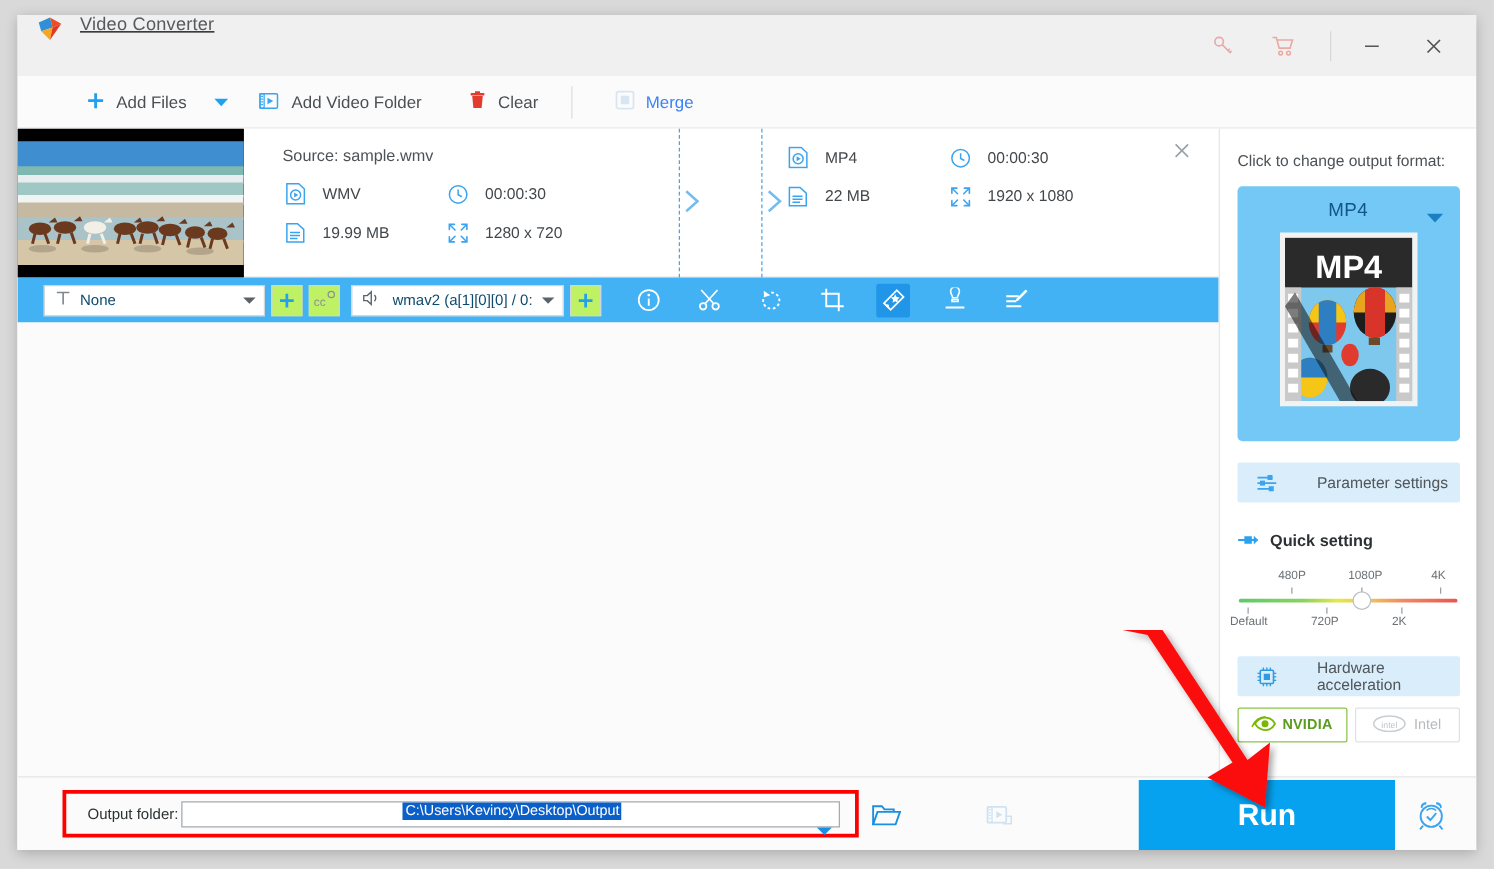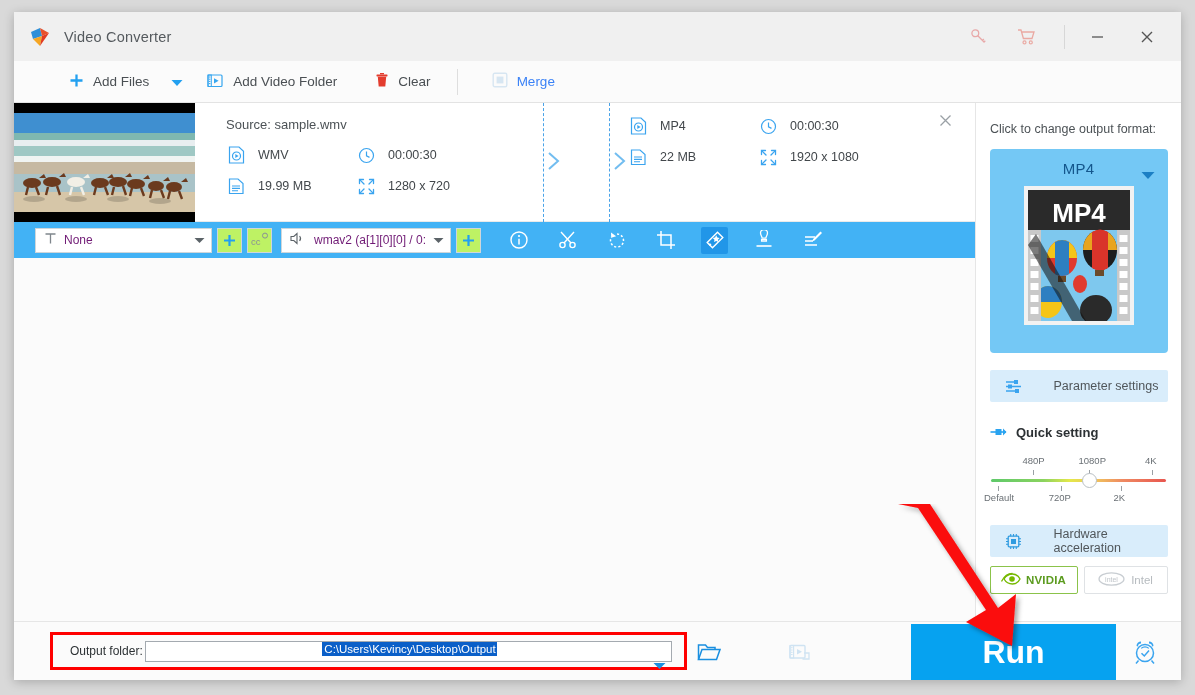--- a/index.html
+++ b/index.html
@@ -16,21 +16,21 @@
     background: #ffffff;
     box-shadow: 0 2px 10px rgba(0,0,0,0.22);
     overflow: hidden;
   }
 
   
   .titlebar {
     position: relative;
     height: 49px;
     background: #f0f0f0;
-    display: flex; align-items: center;
+    display: flex;  text-decoration: underline;
   }
   .logo { margin-left: 15px; width: 22px; height: 22px; position: relative; }
   .logo svg { display: block; }
   .app-title {
     margin-left: 13px;
     font-size: 14.5px;
     color: #555a5e;
     letter-spacing: .2px;
   }
   .tb-right { margin-left: auto; display: flex; align-items: center; height: 100%; }
@@ -129,21 +129,21 @@
   
   .bluebar {
     position: absolute; left: 0; top: 119px;
     width: 961px; height: 36px;
     background: #42b2f5;
     display: flex; align-items: center;
   }
   .sel {
     height: 25px; background: #fff; border: 1px solid #cfd6da;
     display: flex; align-items: center;
-    font-size: 12px; color: #701a75;
+    font-size: 12px; color: #0c4a6e;
     padding: 0 4px 0 8px;
     position: relative;
   }
   .sel .seltext {
     flex: 1; overflow: hidden; white-space: nowrap;
     margin-left: 7px;
   }
   .sel-sub { margin-left: 21px; width: 177px; }
   .sel-aud { width: 170px; }
   .dd-caret { margin-left: 4px; margin-right: 2px; }
@@ -259,21 +259,21 @@
     margin-left: 2px; white-space: nowrap;
   }
   .path-caret { margin-left: auto; margin-right: 5px; }
   .folder-btn { position: absolute; left: 683px; top: 20px; }
   .vfolder-btn { position: absolute; left: 775px; top: 21px; }
   .run-btn {
     position: absolute; left: 897px; top: 2px;
     width: 205px; height: 57px;
     background: #06a2f0;
     display: flex; align-items: center; justify-content: center;
-    color: #fff; font-size: 32px; font-weight: bold;
+    color: #fff; font-size: 24px; font-weight: bold;
   }
   .alarm-btn { position: absolute; left: 1118px; top: 17px; }
 
   
   .arrow-anno { position: absolute; left: 880px; top: 492px; pointer-events: none; }
 </style>
 </head>
 <body>
 
 <div class="app">

